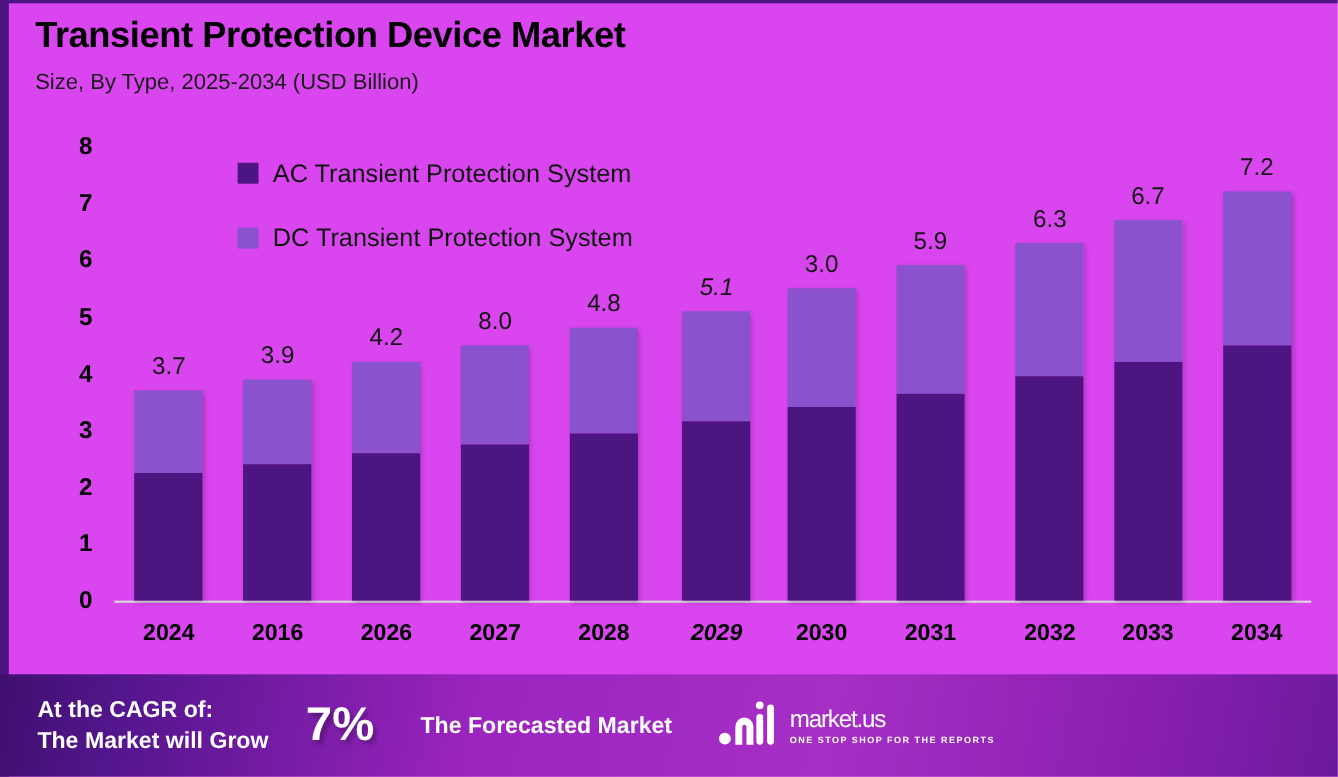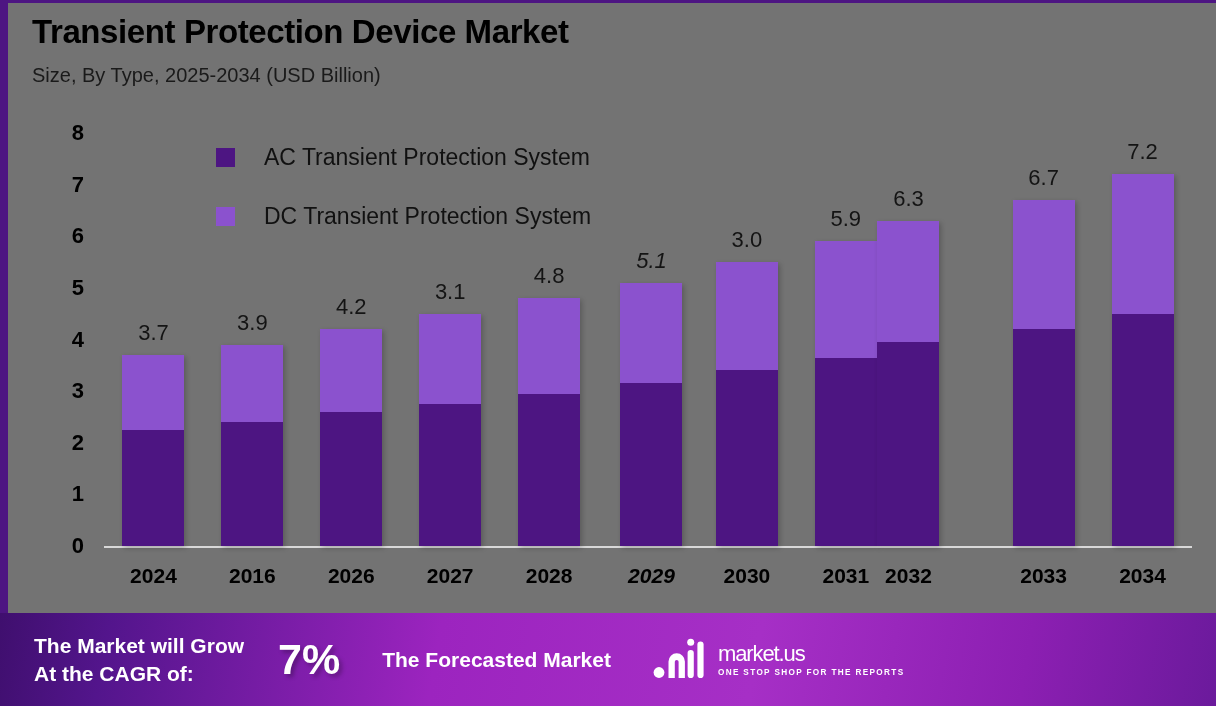--- a/index.html
+++ b/index.html
@@ -7,21 +7,21 @@
   body {
     font-family: "Liberation Sans", sans-serif;
     background: #ffffff;
     overflow: hidden;
     position: relative;
   }
   #page {
     position: relative;
     width: 1216px;
     height: 706px;
-    background: #737373;
+    background: #d946ef;
     border-left: 8px solid #4d1582;
     border-top: 3px solid #4d1582;
   }
 
   
   #header { position: absolute; left: 24px; top: 10px; }
   #chart-title {
     font-size: 33px;
     font-weight: bold;
     color: #000000;
@@ -41,21 +41,20 @@
     position: absolute;
     left: 208px;
     top: 138px;
     z-index: 5;
   }
   .legend-row {
     display: flex;
     align-items: center;
     height: 32px;
     margin-bottom: 27px;
-    gap: 16px;
   }
   .legend-swatch {
     width: 19px; height: 19px;
     margin-right: 13px;
     flex: 0 0 auto;
   }
   .legend-label {
     font-size: 23px;
     color: #111111;
     white-space: nowrap;
@@ -231,21 +230,21 @@
             <div class="seg-ac" style="height: 134.225px; background: rgb(77, 21, 130);"></div>
           </div>
           <div class="bar-total" style="bottom: 225.825px;">4.2</div>
           <div class="xtick">2026</div>
         </div>
         <div class="bargroup" style="left: 296.727px; width: 98.9091px;">
           <div class="bar-inner" style="height: 232.312px;">
             <div class="seg-dc" style="height: 90.3438px; background: rgb(139, 82, 206);"></div>
             <div class="seg-ac" style="height: 141.969px; background: rgb(77, 21, 130);"></div>
           </div>
-          <div class="bar-total" style="bottom: 241.312px;">3.1</div>
+          <div class="bar-total" style="bottom: 241.312px;">8.0</div>
           <div class="xtick">2027</div>
         </div>
         <div class="bargroup" style="left: 395.636px; width: 98.9091px;">
           <div class="bar-inner" style="height: 247.8px;">
             <div class="seg-dc" style="height: 95.5062px; background: rgb(139, 82, 206);"></div>
             <div class="seg-ac" style="height: 152.294px; background: rgb(77, 21, 130);"></div>
           </div>
           <div class="bar-total" style="bottom: 256.8px;">4.8</div>
           <div class="xtick">2028</div>
         </div>
@@ -266,21 +265,21 @@
           <div class="xtick">2030</div>
         </div>
         <div class="bargroup" style="left: 692.364px; width: 98.9091px;">
           <div class="bar-inner" style="height: 304.587px;">
             <div class="seg-dc" style="height: 116.156px; background: rgb(139, 82, 206);"></div>
             <div class="seg-ac" style="height: 188.431px; background: rgb(77, 21, 130);"></div>
           </div>
           <div class="bar-total" style="bottom: 313.587px;">5.9</div>
           <div class="xtick">2031</div>
         </div>
-        <div class="bargroup" style="left: 755px; width: 98.9091px;">
+        <div class="bargroup" style="left: 801px; width: 98.9091px;">
           <div class="bar-inner" style="height: 325.238px;">
             <div class="seg-dc" style="height: 121.319px; background: rgb(139, 82, 206);"></div>
             <div class="seg-ac" style="height: 203.919px; background: rgb(77, 21, 130);"></div>
           </div>
           <div class="bar-total" style="bottom: 334.238px;">6.3</div>
           <div class="xtick">2032</div>
         </div>
         <div class="bargroup" style="left: 890.182px; width: 98.9091px;">
           <div class="bar-inner" style="height: 345.887px;">
             <div class="seg-dc" style="height: 129.062px; background: rgb(139, 82, 206);"></div>
@@ -295,22 +294,22 @@
             <div class="seg-ac" style="height: 232.312px; background: rgb(77, 21, 130);"></div>
           </div>
           <div class="bar-total" style="bottom: 380.7px;">7.2</div>
           <div class="xtick">2034</div>
         </div>
       </div>
   </div>
 
   <div id="footer">
     <div id="foot-cagr-label" class="foot-text">
+      <div>At the CAGR of:</div>
       <div>The Market will Grow</div>
-      <div>At the CAGR of:</div>
     </div>
     <div id="foot-cagr-value" class="foot-big">7%</div>
     <div id="foot-size-label" class="foot-text">
       <div>The Forecasted Market</div>
     </div>
     <div id="logo-box">
       <span id="logo-mark">
         <svg width="54" height="42" viewBox="0 0 54 42" aria-hidden="true">
           <circle cx="6" cy="35.5" r="5.4" fill="#ffffff"></circle>
           <path d="M15.5 41V24.5a8.2 8.2 0 0 1 16.4 0V41h-6.3V24.8a1.9 1.9 0 0 0-3.8 0V41z" fill="#ffffff"></path>

